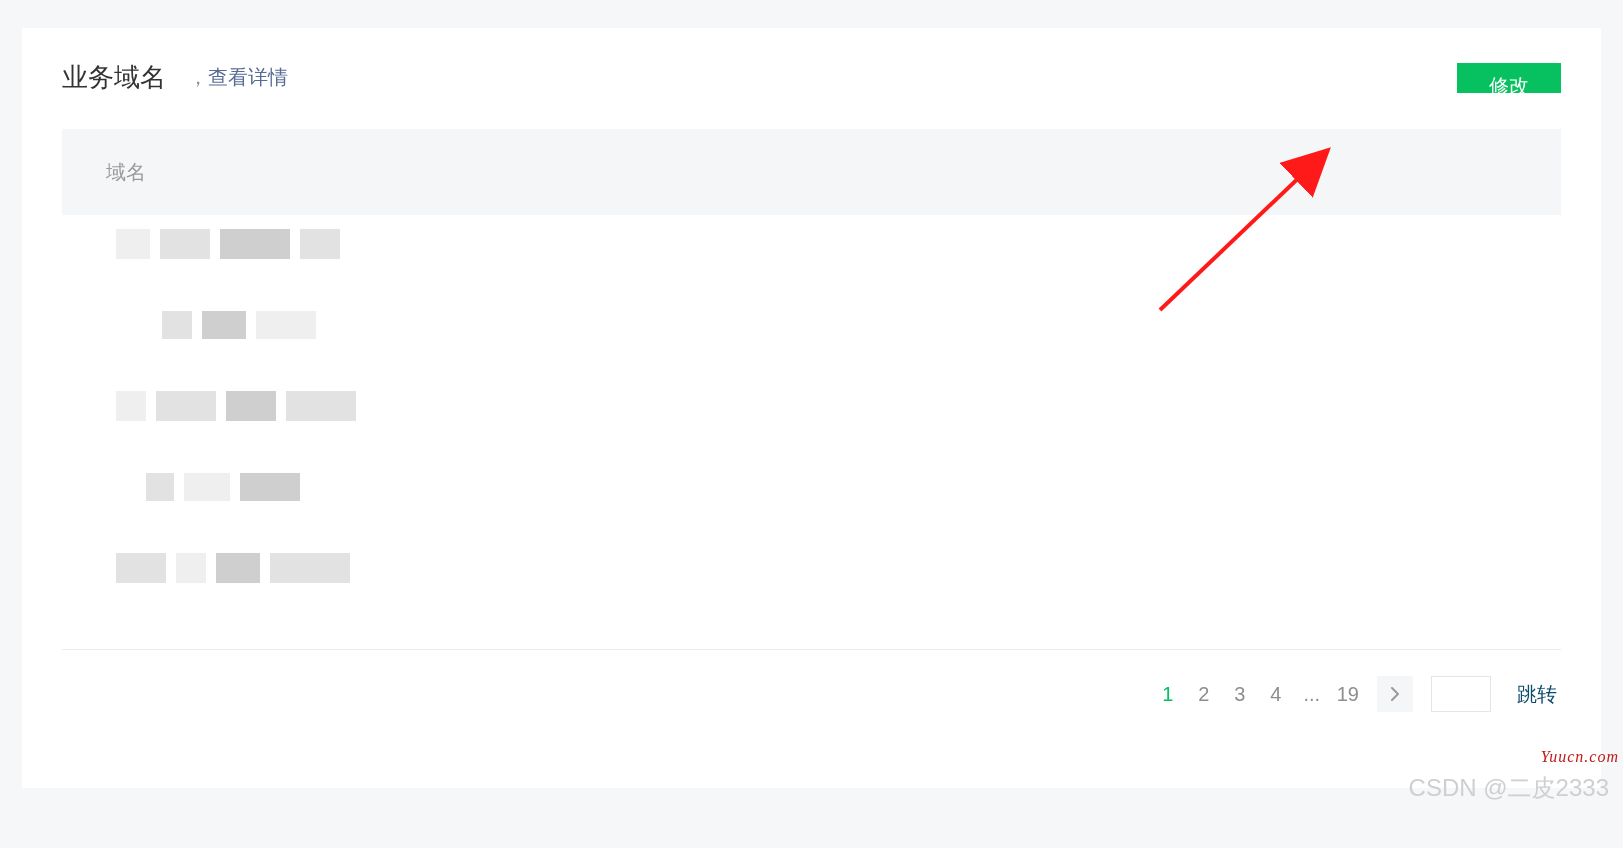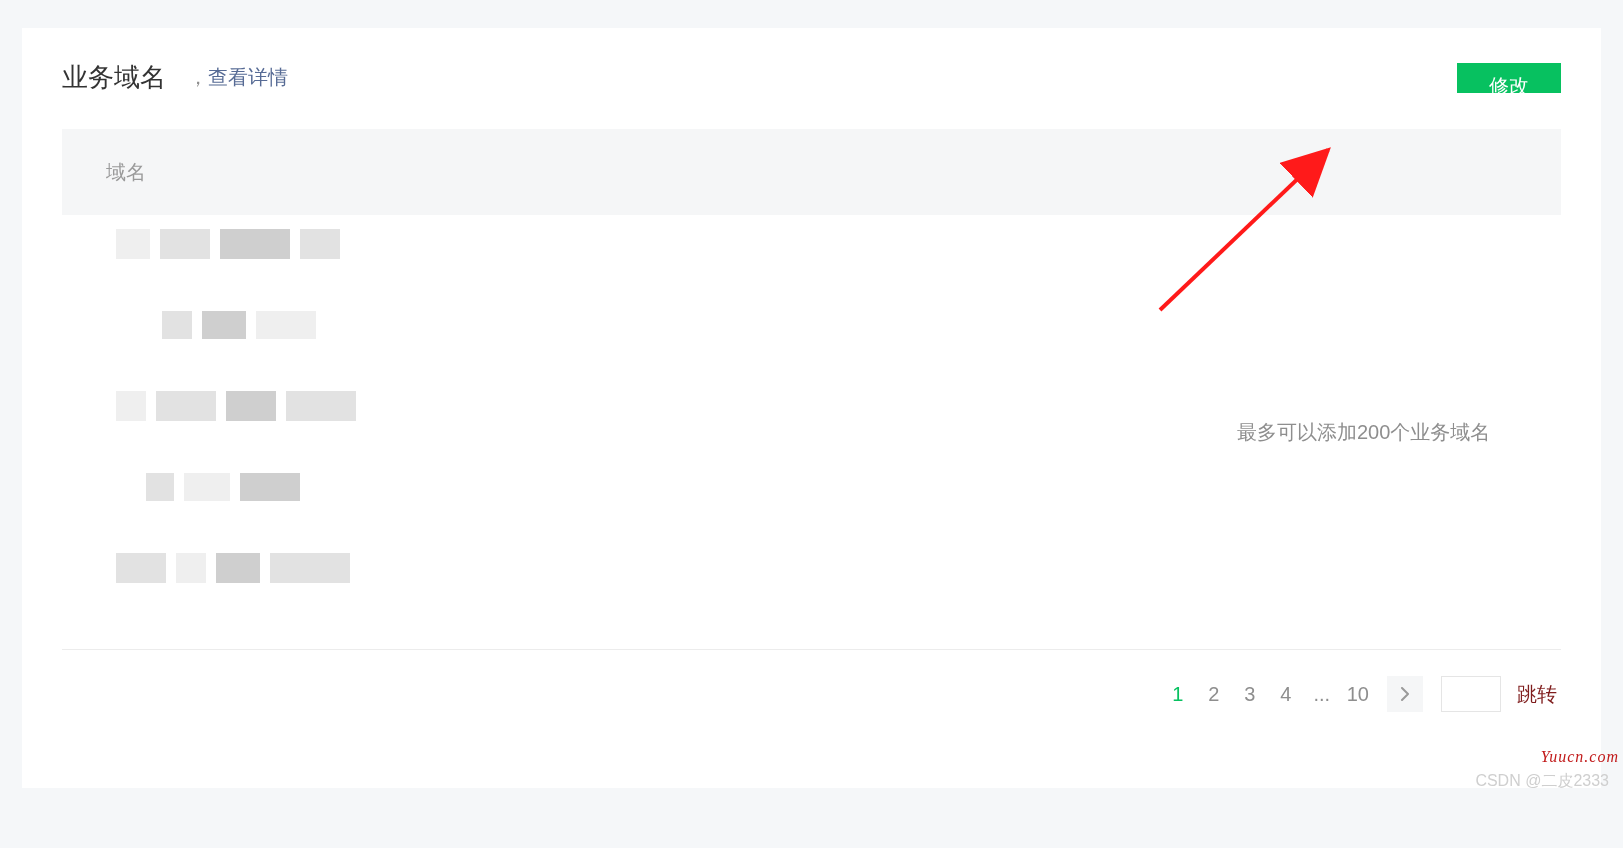--- a/index.html
+++ b/index.html
@@ -138,23 +138,23 @@
   }
   .pg-input {
     width: 60px;
     height: 36px;
     border: 1px solid #e5e5e5;
     margin-left: 4px;
     padding: 0 6px;
     font-size: 18px;
   }
   .pg-jump {
-    color: #7f1d1d;
-    cursor: pointer;
-    margin-left: 2px;
+    color: #0c4a6e;
+    cursor: pointer;
+    margin-left: 12px;
   }
 
   
   .anno-svg {
     position: absolute;
     left: 0; top: 0;
     width: 100%; height: 100%;
     pointer-events: none;
   }
 
@@ -165,23 +165,23 @@
     bottom: 82px;
     color: #c11a1a;
     font-family: "Times New Roman", serif;
     font-size: 16px;
     font-style: italic;
     letter-spacing: 1px;
   }
   .wm-csdn {
     position: absolute;
     right: 14px;
-    bottom: 56px;
+    bottom: 44px;
     color: #cfcfcf;
-    font-size: 16px;
+    font-size: 24px;
   }
 </style>
 </head>
 <body>
 
 <div class="outer">
   <div class="card">
 
     <div class="header-row">
       <div class="section-title">业务域名</div>
@@ -221,30 +221,29 @@
           <span class="pix l" style="width:46px;height:28px"></span>
           <span class="pix d" style="width:60px;height:28px"></span>
         </div>
         <div class="pix-row">
           <span class="pix" style="width:50px;height:30px"></span>
           <span class="pix l" style="width:30px;height:30px"></span>
           <span class="pix d" style="width:44px;height:30px"></span>
           <span class="pix" style="width:80px;height:30px"></span>
         </div>
       </div>
-      <div class="desc-col">最多可以添加200个业务域名</div>
     </div>
 
     <div class="pagination">
       <span class="pg active">1</span>
       <span class="pg">2</span>
       <span class="pg">3</span>
       <span class="pg">4</span>
       <span class="pg">...</span>
-      <span class="pg">10</span>
+      <span class="pg">19</span>
       <span class="pg-next">
         <svg width="10" height="14" viewBox="0 0 10 14">
           <path d="M2 1 L8 7 L2 13" stroke="#9a9a9a" stroke-width="2" fill="none" stroke-linecap="round" stroke-linejoin="round"></path>
         </svg>
       </span>
       <input class="pg-input" type="text" style="">
       <span class="pg-jump">跳转</span>
     </div>
 
   </div>

